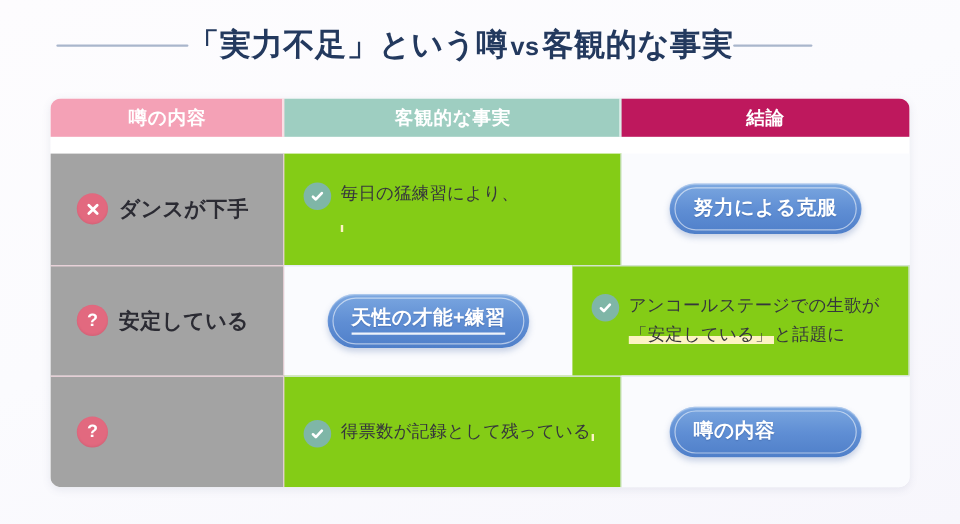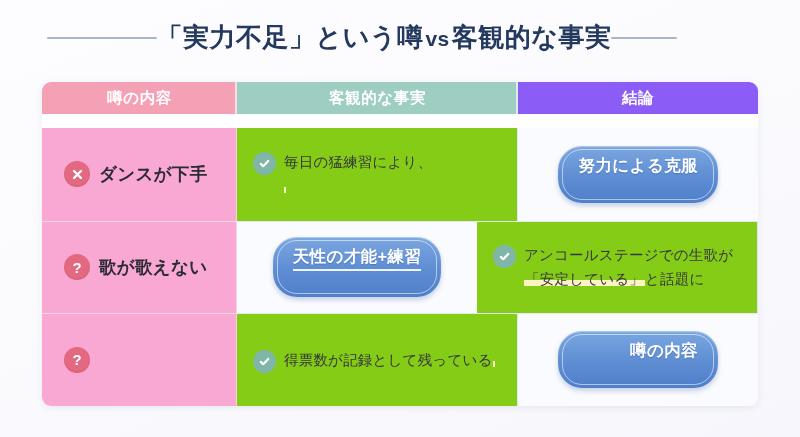--- a/index.html
+++ b/index.html
@@ -58,37 +58,37 @@
     display: flex; align-items: center; justify-content: center;
     height: 32px;
     color: #ffffff;
     font-size: 15.5px;
     font-weight: bold;
     letter-spacing: 0.6px;
     position: relative;
   }
   .thead .c1 { background: #f4a1b6; }
   .thead .c2 { background: #9ecec1; }
-  .thead .c3 { background: #8b5cf6; }
+  .thead .c3 { background: #be185d; }
   .thead .c1::after, .thead .c2::after {
     content: ""; position: absolute; right: 0; top: 0;
     width: 2px; height: 100%;
     background: rgba(255,255,255,0.65);
   }
 
   
   .tbody .trow { height: 92.6px; }
   .tbody .cell {
     height: 100%;
     display: flex;
     align-items: center;
     position: relative;
   }
   .tbody .c1 {
-    background: #f9a8d4;
+    background: #a3a3a3;
     padding-left: 22px;
     border-right: 1px solid #f2d6de;
   }
   .tbody .c2 {
     background: #84cc16;
     padding-left: 16px;
     border-right: 1px solid #dde6f2;
   }
   .tbody .c3 {
     background: #fafbfe;
@@ -137,25 +137,25 @@
   }
   .fact-lines .line { white-space: nowrap; }
   .hl {
     background: linear-gradient(transparent 58%, #fdf3c4 58%, #fdf3c4 96%, transparent 96%);
     padding: 0 1px;
   }
 
   
   .pill {
     min-width: 160px;
-    padding: 9px 20px 26px;
+    padding: 9px 20px 11px;
     border-radius: 24px;
     background: linear-gradient(180deg, #7ba7e0 0%, #5f8ed4 52%, #4f7fc9 100%);
     box-shadow: 0 3px 5px rgba(70,100,160,0.28), inset 0 1px 1px rgba(255,255,255,0.42);
-    display: flex; align-items: center; justify-content: flex-end;
+    display: flex; align-items: center; justify-content: flex-start;
     position: relative;
   }
   .pill::before {
     content: "";
     position: absolute; left: 4px; right: 4px; top: 3px; bottom: 3px;
     border: 1px solid rgba(255,255,255,0.55);
     border-radius: 20px;
     pointer-events: none;
   }
   .pill-text {
@@ -229,21 +229,21 @@
         </div>
       </div>
     </div>
 
     <div class="trow">
       <div class="cell c1">
         <div class="rumour">
           <span class="badge-icon">
             <span style="font-size:15px;font-weight:bold;line-height:1;">?</span>
           </span>
-          <span class="rumour-text">歌が歌えない</span>
+          <span class="rumour-text">安定している</span>
         </div>
       </div>
       <div class="cell c3">
         <div class="pill">
           <span class="pill-text underlined">天性の才能+練習</span>
         </div>
       </div>
       <div class="cell c2">
         <div class="fact">
           <span class="check-icon">

